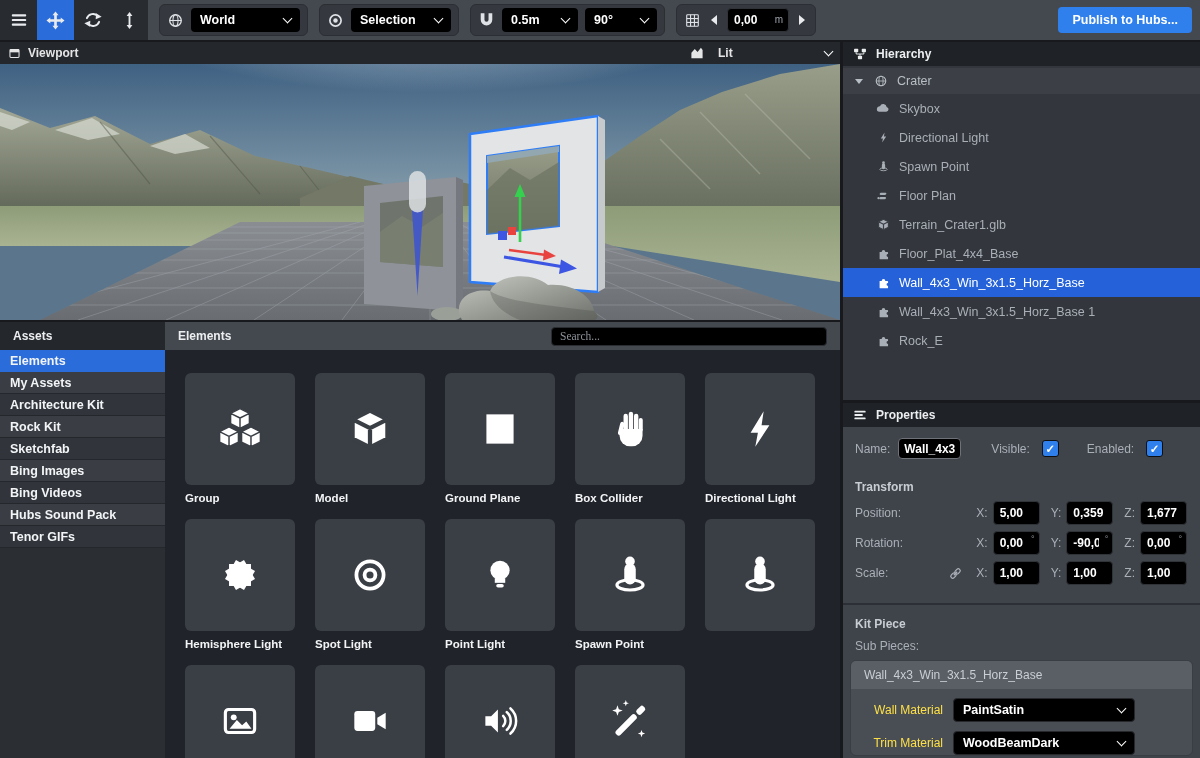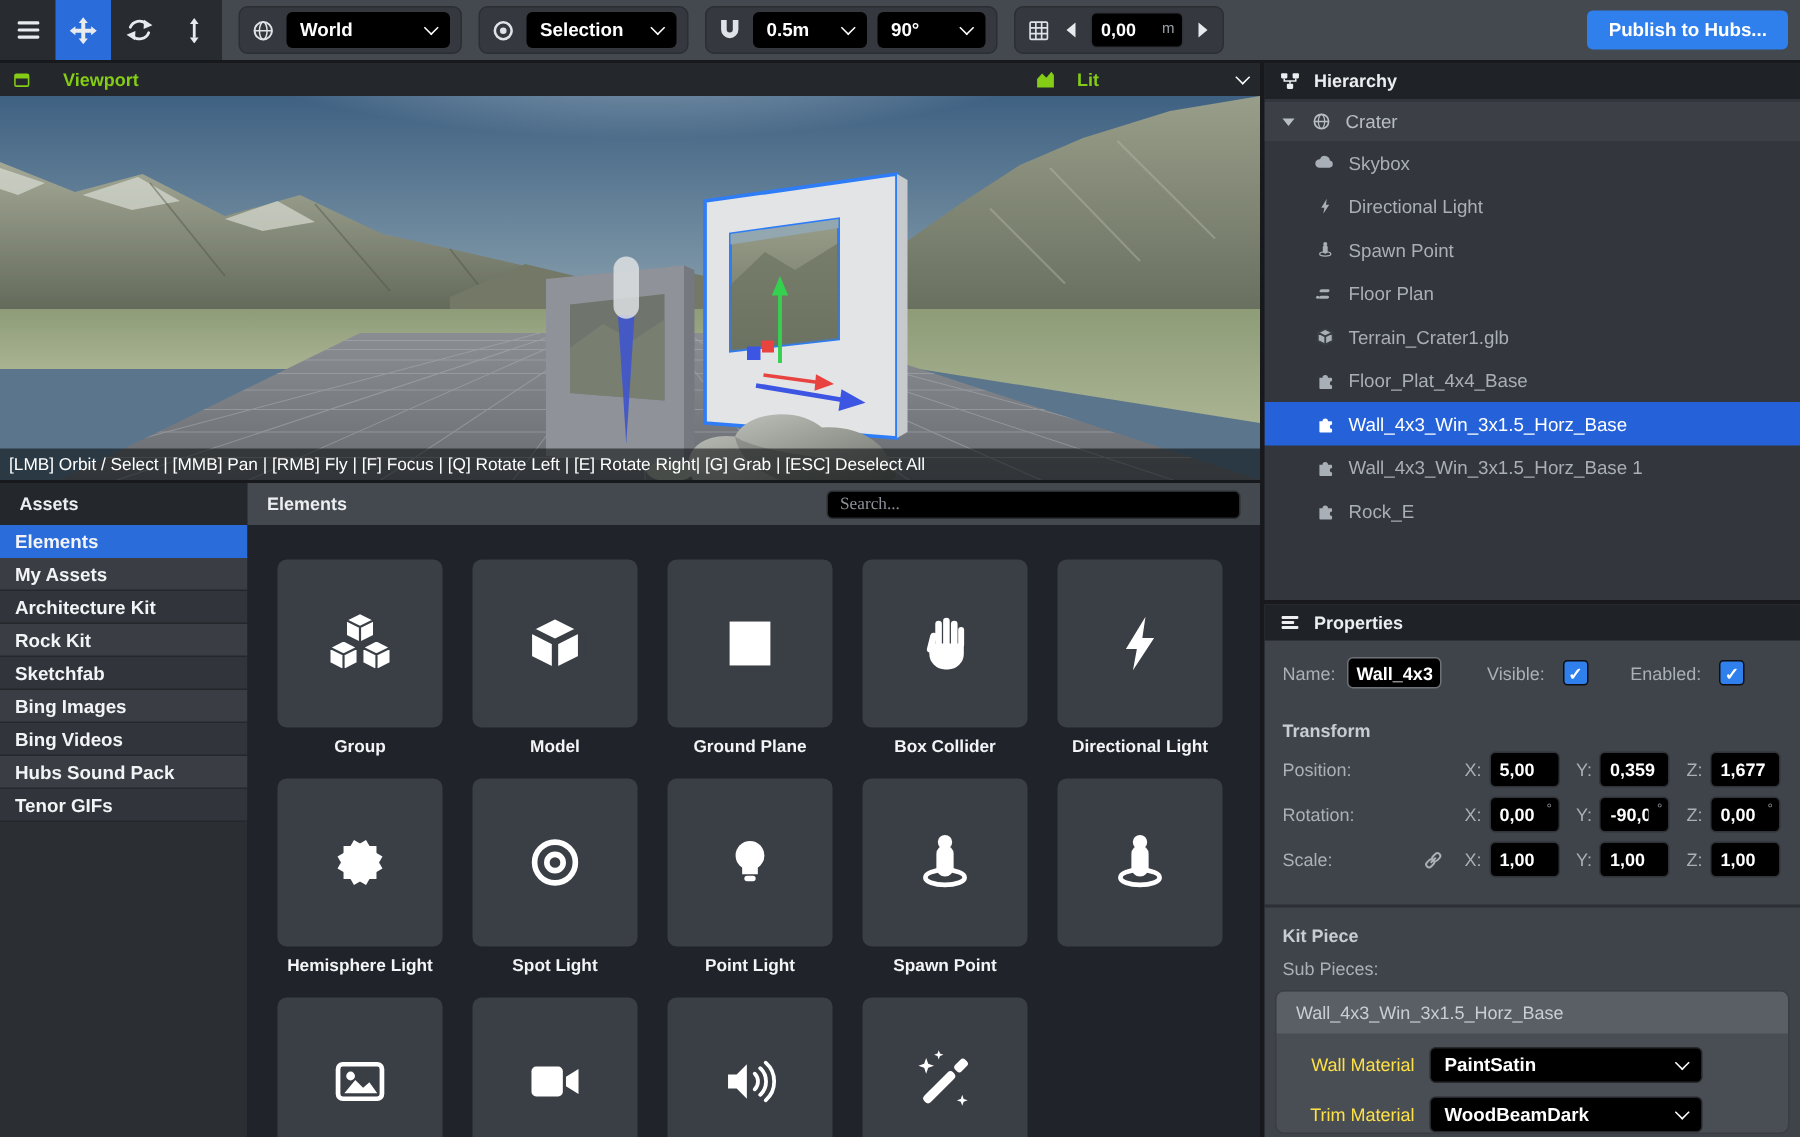--- a/index.html
+++ b/index.html
@@ -24,39 +24,39 @@
   .tri-l { width:0; height:0; border-top:5px solid transparent; border-bottom:5px solid transparent; border-right:6px solid #e8eaed; }
   .tri-r { width:0; height:0; border-top:5px solid transparent; border-bottom:5px solid transparent; border-left:6px solid #e8eaed; }
   .unitbox { position:relative; }
   .tin { background:#000; border:1px solid #303338; border-radius:4px; color:#fff; font-size:12px; font-weight:600; font-family:"Liberation Sans",sans-serif; padding:2px 6px; height:24px; outline:none; }
   .gridin { width:62px; padding-right:18px; }
   .unit { position:absolute; right:6px; top:6px; font-size:10px; color:#9aa0a8; pointer-events:none; }
   .publish { margin-left:auto; margin-right:8px; background:#2f80ed; border:none; border-radius:4px; height:26px; padding:0 14px; color:#fff; font-size:12.5px; font-weight:600; font-family:"Liberation Sans",sans-serif; cursor:pointer; }
 
   
   .viewport { position:absolute; left:0; top:42px; width:840px; height:278px; }
-  .vhead { height:22px; background:#24272c; display:flex; align-items:center; padding:0 8px; gap:21px; font-size:12px; font-weight:bold; color:#84cc16; }
+  .vhead { height:22px; background:#24272c; display:flex; align-items:center; padding:0 8px; gap:7px; font-size:12px; font-weight:bold; color:#e5e5e5; }
   .vshade { margin-left:auto; display:flex; align-items:center; width:142px; gap:14px; cursor:pointer; font-weight:bold; }
   .vshade .chv { margin-left:auto; }
   .scene { position:relative; width:840px; height:256px; background:#5b768c; overflow:hidden; cursor:crosshair; }
   .vstatus { position:absolute; left:0; right:0; bottom:0; height:21px; background:rgba(4,7,10,.55); color:#fff; font-size:11.5px; display:flex; align-items:center; padding:0 6px; white-space:nowrap; }
 
   
   .assets { position:absolute; left:0; top:322px; width:840px; height:436px; display:flex; }
   .atabs { width:165px; flex:none; background:#2b2e33; display:flex; flex-direction:column; }
   .ahead { height:28px; background:#24272c; display:flex; align-items:center; padding:0 13px; font-size:12px; font-weight:bold; color:#eceef0; flex:none; }
   .atab { height:22px; flex:none; display:flex; align-items:center; padding:0 10px; font-size:12.5px; font-weight:600; color:#f2f4f6; border-bottom:1px solid #24272b; cursor:pointer; background:#31353b; }
   .atab.alt { background:#3a3e44; }
   .atab.selected { background:#2b6cdb; border-bottom-color:#2b6cdb; }
   .apanel { flex:1; display:flex; flex-direction:column; min-width:0; }
   .ephead { height:28px; background:#44484f; display:flex; align-items:center; padding:0 13px; font-size:12px; font-weight:bold; color:#eceef0; flex:none; }
   .esearch { margin-left:auto; width:276px; height:19px; background:#000; border:1px solid #2a2d31; border-radius:4px; color:#fff; font-size:11.5px; padding:0 8px; font-family:Liberation Serif, serif; outline:none; }
   .esearch::placeholder { color:#8d9299; }
   .egrid { flex:1; background:#202329; padding:23px 0 0 20px; display:flex; flex-wrap:wrap; align-content:flex-start; overflow:hidden; }
-  .ecell { width:110px; margin:0 20px 13px 0; display:flex; flex-direction:column; align-items:center; cursor:grab; }
+  .ecell { width:110px; margin:0 20px 13px 0; display:flex; flex-direction:column; align-items:flex-start; cursor:grab; }
   .ecard { width:110px; height:112px; background:#3a3e45; border-radius:6px; display:flex; align-items:center; justify-content:center; color:#fff; flex:none; }
   .elabel { margin-top:7px; font-size:11.5px; font-weight:600; height:14px; color:#f2f4f6; }
 
   
   .rpanel { position:absolute; left:843px; top:42px; width:357px; height:716px; }
   .phead { height:24px; background:#1f2226; display:flex; align-items:center; gap:9px; padding:0 10px; font-size:12px; font-weight:bold; color:#eceef0; flex:none; }
   .hier { height:358px; background:#33363c; display:flex; flex-direction:column; }
   .htree { flex:1; padding-top:2px; overflow:hidden; }
   .hrow { height:29px; display:flex; align-items:center; gap:9px; font-size:12.5px; color:#a9afb7; padding-left:33px; cursor:pointer; }
   .hrow.root { height:26px; background:#3c4046; color:#b8bec5; padding-left:12px; }
@@ -515,21 +515,20 @@
         <polygon points="544,185.5 556,192 543,196.5" fill="#e8433f"></polygon>
         <line x1="504" y1="193" x2="564" y2="203" stroke="#3c55e2" stroke-width="3.2"></line>
         <polygon points="561,195.5 577,204.5 559,210" fill="#3c55e2"></polygon>
       </g>
 
       <ellipse cx="520" cy="251" rx="72" ry="9" fill="#55584f" opacity=".35"></ellipse>
       <ellipse cx="447" cy="250" rx="16" ry="7" fill="#9aa098"></ellipse>
       <path d="M462,256 C452,238 468,224 490,227 C498,210 532,207 548,221 C574,219 592,233 594,247 C600,252 597,256 594,256 Z" fill="url(#rck)"></path>
       <path d="M490,227 C505,237 545,241 594,247 C600,252 597,256 594,256 H520 C500,248 492,238 490,227 Z" fill="#3c3f3b" opacity=".25"></path>
     </svg>
-    <div class="vstatus">[LMB] Orbit / Select | [MMB] Pan | [RMB] Fly | [F] Focus | [Q] Rotate Left | [E] Rotate Right| [G] Grab | [ESC] Deselect All</div>
   </div>
 </div>
 
 <div class="rpanel">
   <div class="hier">
     <div class="phead">
       <span>
           <svg width="14" height="14">
             <use href="#i-tree"></use>
           </svg>

